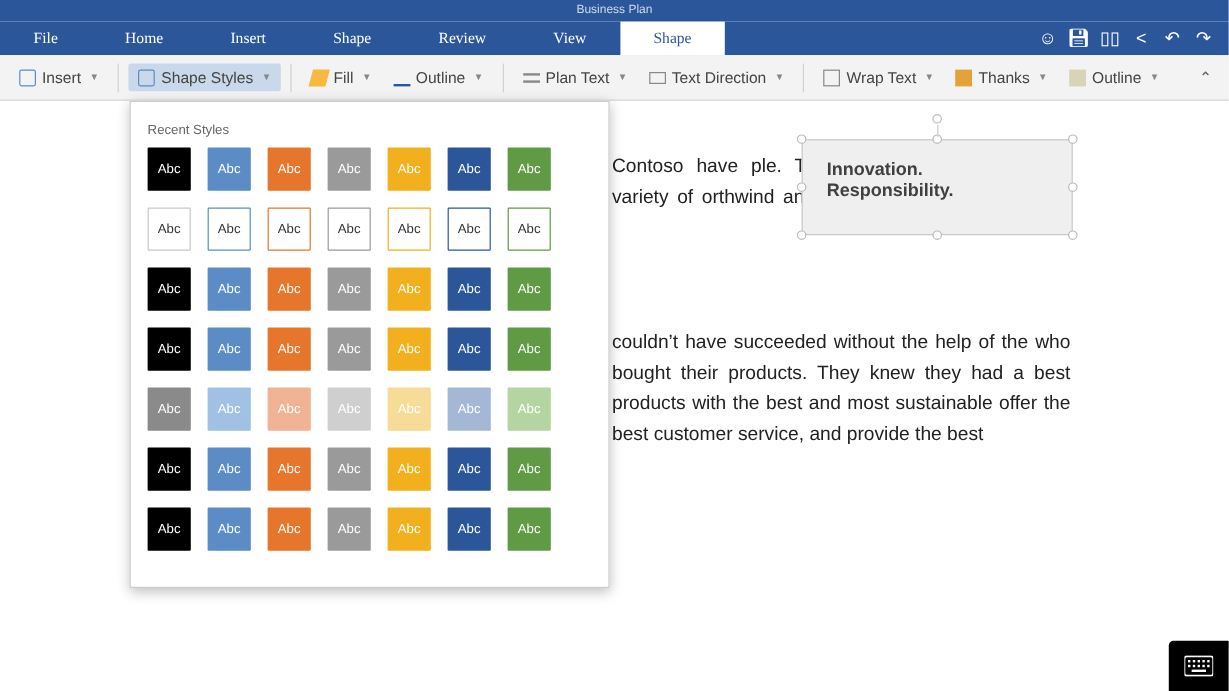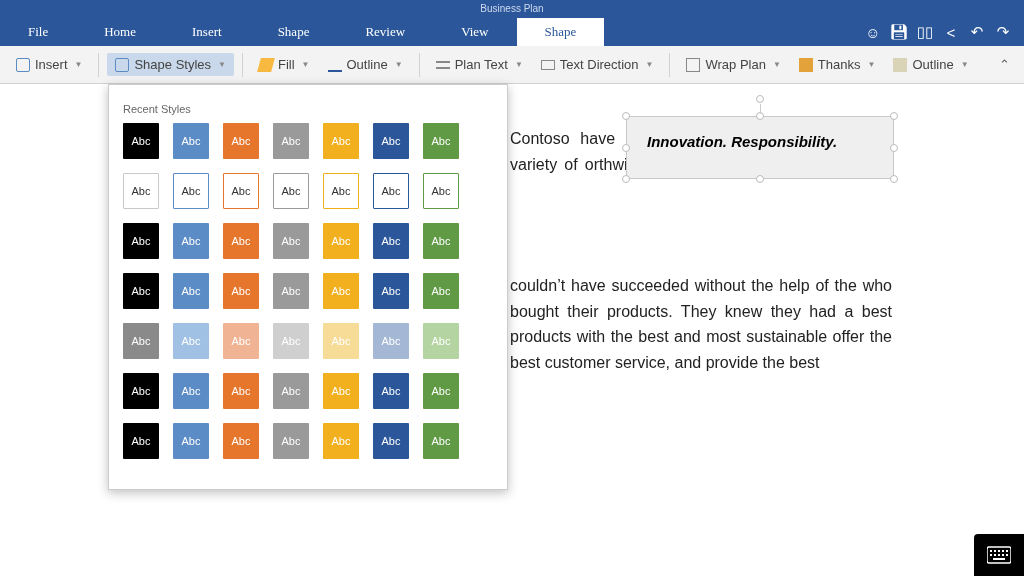--- a/index.html
+++ b/index.html
@@ -21,21 +21,21 @@
 .i-sq.fill { background: #f7b93f; transform: skewX(-15deg); }
 .i-sq.outline { border-bottom: 2px solid #2b579a; }
 .i-sq.align { border-top: 2px solid #888; border-bottom: 2px solid #888; height: 8px; }
 .i-sq.textdir { border: 1px solid #888; height: 10px; }
 .i-sq.wrap { border: 1px solid #888; }
 .i-sq.fwd { background: #e4a23b; }
 .i-sq.bwd { background: #d9d3b8; }
 .page { position: absolute; top: 84px; left: 0; right: 0; bottom: 0; background: #fff; padding: 0 60px; }
 .body-text { position: absolute; top: 42px; left: 100px; right: 132px; font-size: 16px; color: #222; line-height: 1.6; text-align: justify; }
 .body-text p { margin-bottom: 18px; }
-.shape-box { position: absolute; top: 32px; right: 130px; width: 268px; background: #efefef; border: 1px solid #c9c9c9; padding: 16px 20px; font-size: 15px; color: #000000; text-align: justify; font-style: italic; }
+.shape-box { position: absolute; top: 32px; right: 130px; width: 226px; background: #efefef; border: 1px solid #c9c9c9; padding: 16px 20px; font-size: 15px; color: #404040; text-align: justify; }
 .shape-box .heading { font-weight: bold; font-size: 15px; margin-bottom: 12px; }
 .handle { position: absolute; width: 8px; height: 8px; background: #fff; border: 1px solid #bbb; border-radius: 50%; }
 .h-tl { top: -5px; left: -5px; } .h-tm { top: -5px; left: 50%; margin-left: -4px; } .h-tr { top: -5px; right: -5px; }
 .h-ml { top: 50%; left: -5px; margin-top: -4px; } .h-mr { top: 50%; right: -5px; margin-top: -4px; }
 .h-bl { bottom: -5px; left: -5px; } .h-bm { bottom: -5px; left: 50%; margin-left: -4px; } .h-br { bottom: -5px; right: -5px; }
 .rot { position: absolute; top: -22px; left: 50%; margin-left: -4px; width: 8px; height: 8px; border: 1px solid #bbb; border-radius: 50%; background: #fff; }
 .rot::after { content: ""; position: absolute; top: 8px; left: 3px; width: 1px; height: 10px; background: #ccc; }
 .styles-panel { position: absolute; top: 84px; left: 108px; width: 400px; background: #fff; border: 1px solid #ccc; box-shadow: 0 3px 10px rgba(0,0,0,0.25); z-index: 100; padding: 10px 14px 16px; }
 .sp-section-label { font-size: 11px; color: #666; margin: 8px 0 8px; }
 .swatch-row { display: flex; gap: 14px; margin-bottom: 14px; }
@@ -98,21 +98,21 @@
       <span class="rb-caret">▼</span>
     </div>
   <div class="rb-btn">
       <span class="i-sq textdir"></span>
       <span>Text Direction</span>
       <span class="rb-caret">▼</span>
     </div>
   <span class="rb-sep"></span>
   <div class="rb-btn">
       <span class="i-sq wrap"></span>
-      <span>Wrap Plan</span>
+      <span>Wrap Text</span>
       <span class="rb-caret">▼</span>
     </div>
   <div class="rb-btn">
       <span class="i-sq fwd"></span>
       <span>Thanks</span>
       <span class="rb-caret">▼</span>
     </div>
   <div class="rb-btn">
       <span class="i-sq bwd"></span>
       <span>Outline</span>

